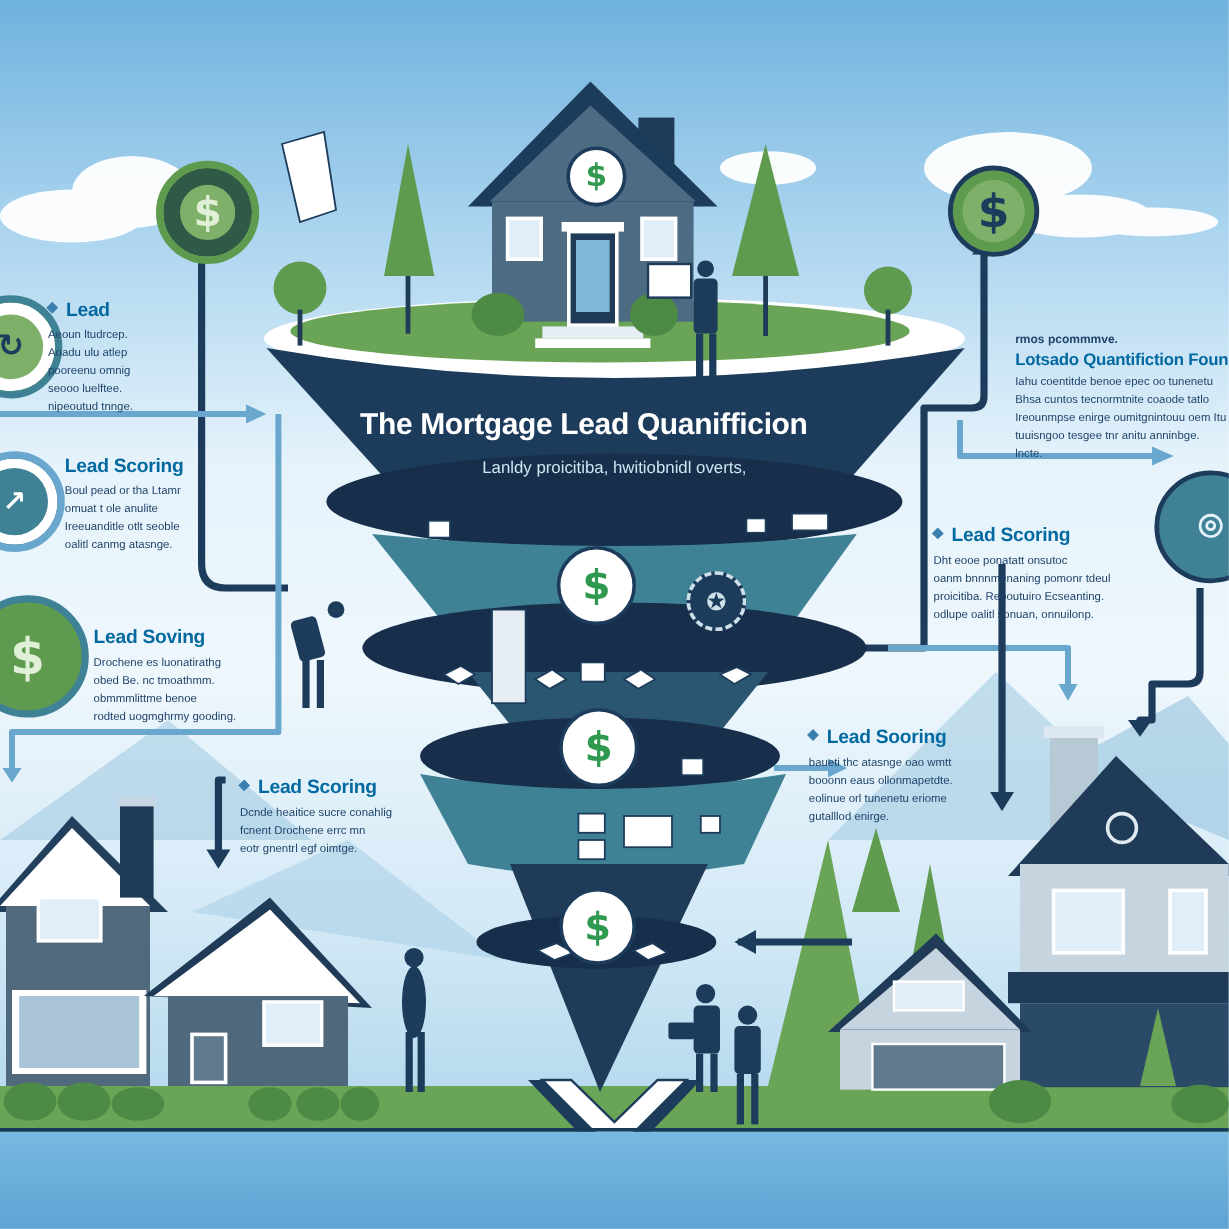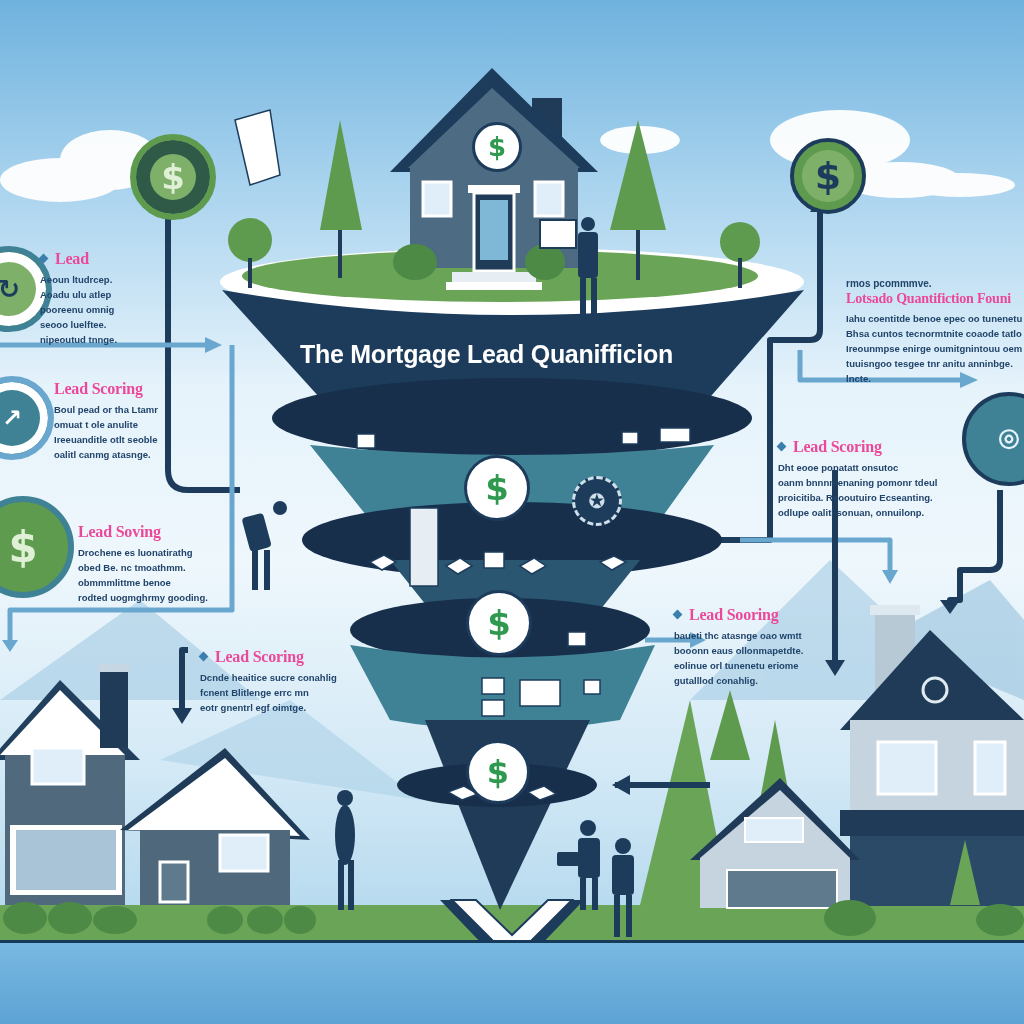--- a/index.html
+++ b/index.html
@@ -13,25 +13,25 @@
     position: absolute; left: 300px; top: 340px; width: 424px; text-align: left;
     color: #ffffff; font-weight: bold; font-size: 25px; letter-spacing: -0.3px;
     font-family: "Liberation Sans", sans-serif;
   }
   .subtitle {
     position: absolute; left: 330px; top: 380px; width: 364px; text-align: center;
     color: #cfe5f2; font-size: 14px; line-height: 19px;
   }
   .callout { position: absolute; color: #0f2f52; }
   .callout h3 {
-    margin: 0 0 4px 0; font-size: 16px; font-weight: bold; color: #ec4899;
-    font-family: Liberation Serif, serif; letter-spacing: -0.2px;
+    margin: 0 0 4px 0; font-size: 16px; font-weight: bold; color: #0369a1;
+    font-family: Liberation Sans, sans-serif; letter-spacing: -0.2px;
   }
   .callout p {
-    margin: 0; font-size: 9.5px; line-height: 15px; font-weight: bold; color: #21446b;
+    margin: 0; font-size: 9.5px; line-height: 15px; font-weight: normal; color: #21446b;
   }
   .callout .bullet {
     display: inline-block; width: 7px; height: 7px; background: #3b7fae; transform: rotate(45deg);
     margin-right: 8px; vertical-align: middle; position: relative; top: -2px;
   }
   .eyebrow { font-size: 10px; font-weight: bold; color: #21446b; margin-bottom: 2px; }
   .coin {
     position: absolute; border-radius: 50%; display: flex; align-items: center; justify-content: center;
     font-weight: bold; font-family: "DejaVu Sans", sans-serif;
   }
@@ -233,20 +233,21 @@
     <polygon points="600,562 614,556 626,562 612,570"></polygon>
     <polygon points="448,792 464,786 478,794 462,800"></polygon>
     <polygon points="528,792 544,786 556,794 540,800"></polygon>
     <rect x="410" y="508" width="28" height="78" fill="#e6eef4"></rect>
     <polygon points="235,120 270,110 280,175 250,185" fill="#ffffff"></polygon>
   </g>
 </svg>
 
 <div class="title">The Mortgage Lead Quanifficion</div>
 <div class="subtitle">
+  <div>Lanldy proicitiba, hwitiobnidl overts,</div>
 </div>
 
 <div class="coin" style="left:472px;top:122px;width:44px;height:44px;background:#ffffff;border:3px solid #1d3c5c;color:#2f9a4f;font-size:26px;">
   <span>$</span>
 </div>
 <div class="coin" style="left:464px;top:455px;width:60px;height:60px;background:#ffffff;border:3px solid #1d3c5c;color:#2f9a4f;font-size:34px;">
   <span>$</span>
 </div>
 <div class="coin" style="left:466px;top:590px;width:60px;height:60px;background:#ffffff;border:3px solid #1d3c5c;color:#2f9a4f;font-size:34px;">
   <span>$</span>
@@ -292,21 +293,21 @@
   <h3>Lead Soving</h3>
   <p>Drochene es luonatirathg</p>
   <p>obed Be. nc tmoathmm.</p>
   <p>obmmmlittme benoe</p>
   <p>rodted uogmghrmy gooding.</p>
 </div>
 
 <div class="callout" style="left:200px;top:648px;width:150px;">
   <h3><span class="bullet"></span><span>Lead Scoring</span></h3>
   <p>Dcnde heaitice sucre conahlig</p>
-  <p>fcnent Blitlenge errc mn</p>
+  <p>fcnent Drochene errc mn</p>
   <p>eotr gnentrl egf oimtge.</p>
 </div>
 
 <div class="callout" style="left:846px;top:278px;width:180px;">
   <div class="eyebrow">rmos pcommmve.</div>
   <h3 style="font-size:14px;white-space:nowrap;">Lotsado Quantifiction Founi</h3>
   <p style="white-space:nowrap;">Iahu coentitde benoe epec oo tunenetu</p>
   <p style="white-space:nowrap;">Bhsa cuntos tecnormtnite coaode tatlo</p>
   <p style="white-space:nowrap;">Ireounmpse enirge oumitgnintouu oem Itu</p>
   <p style="white-space:nowrap;">tuuisngoo tesgee tnr anitu anninbge.</p>
@@ -319,16 +320,16 @@
   <p>oanm bnnnmenaning pomonr tdeul</p>
   <p>proicitiba. Reooutuiro Ecseanting.</p>
   <p>odlupe oalitl sonuan, onnuilonp.</p>
 </div>
 
 <div class="callout" style="left:674px;top:606px;width:160px;">
   <h3><span class="bullet"></span><span>Lead Sooring</span></h3>
   <p>baueti thc atasnge oao wmtt</p>
   <p>booonn eaus ollonmapetdte.</p>
   <p>eolinue orl tunenetu eriome</p>
-  <p>gutalllod conahlig.</p>
+  <p>gutalllod enirge.</p>
 </div>
 
 <div class="ground-band"></div>
 
 </body></html>

